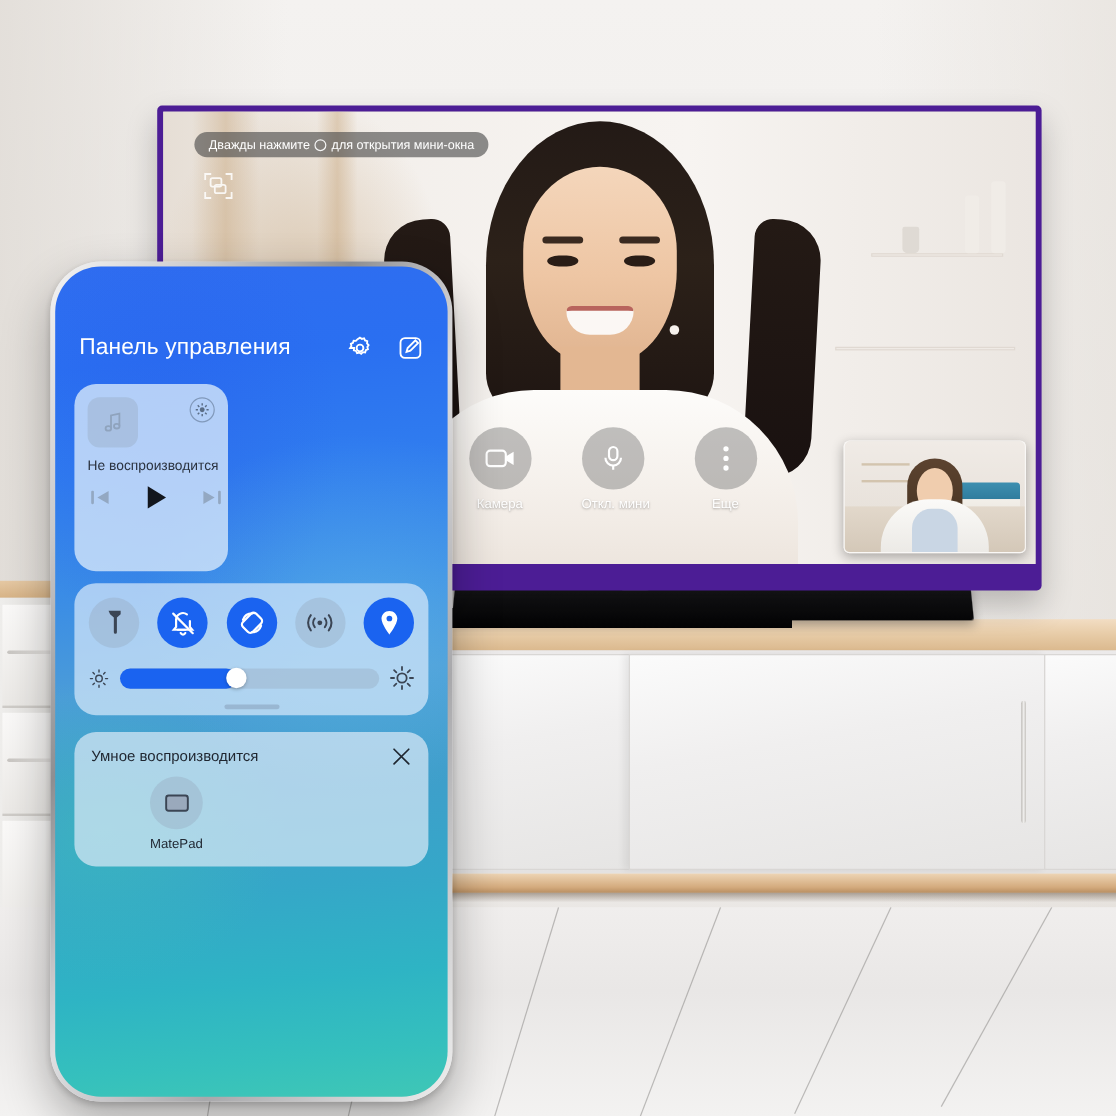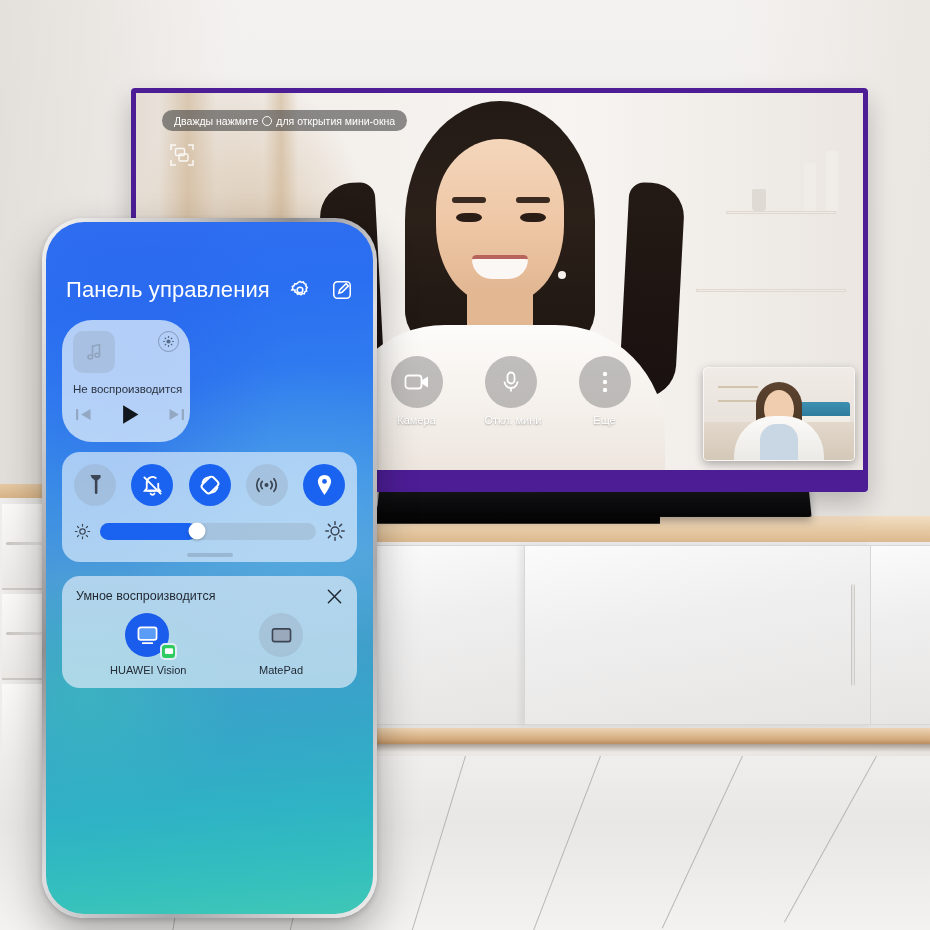--- a/index.html
+++ b/index.html
@@ -299,27 +299,27 @@
       radial-gradient(ellipse 260px 210px at 78% 42%, rgba(120,210,240,.30), rgba(120,210,240,0) 72%),
       radial-gradient(ellipse 200px 260px at 30% 20%, rgba(40,90,235,.35), rgba(40,90,235,0) 70%);
   }
   .screen { position: relative; z-index: 2; padding: 0 16px; }
 
   
   .cp-header {
     display: flex; align-items: center; height: 60px;
     padding: 0 4px; margin-top: 38px;
   }
-  .cp-title { color: #fff; font-size: 22px; letter-spacing: .1px; }
+  .cp-title { color: #fff; font-size: 19px; letter-spacing: .1px; }
   .cp-icons { margin-left: auto; display: flex; gap: 20px; align-items: center; }
 
   
   .top-row { display: flex; gap: 10px; }
   .media-card {
-    width: 128px; height: 122px; border-radius: 30px;
+    width: 128px; height: 156px; border-radius: 18px;
     background: rgba(214,231,250,.80);
     padding: 11px 3px 9px 11px; position: relative;
   }
   .album-art {
     width: 42px; height: 42px; border-radius: 10px;
     background: rgba(150,168,190,.38);
     display: flex; align-items: center; justify-content: center;
   }
   .media-cast {
     position: absolute; right: 11px; top: 11px;
@@ -678,34 +678,20 @@
         <div class="smart-card">
           <div class="smart-title">Умное воспроизводится</div>
           <span class="smart-close">
             <svg width="17" height="17" viewBox="0 0 18 18" fill="none" stroke="#1f2630" stroke-width="1.5" stroke-linecap="round">
               <path d="M2.5 2.5l13 13M15.5 2.5l-13 13"></path>
             </svg>
           </span>
 
           <div class="devices">
 
-            <div class="device">
-              <div class="dev-circle on">
-                <svg width="25" height="21" viewBox="0 0 26 22" fill="none" stroke="#fff" stroke-width="1.8">
-                  <rect x="3.5" y="2.5" width="19" height="13" rx="2.5" fill="#5b9cf7" stroke="#fff"></rect>
-                  <path d="M8 19h10" stroke-linecap="round"></path>
-                </svg>
-                <span class="dev-badge">
-                  <svg width="10" height="9" viewBox="0 0 12 11" fill="#fff">
-                    <rect x="1" y="1.5" width="10" height="7" rx="1.6"></rect>
-                  </svg>
-                </span>
-              </div>
-              <div class="dev-label">HUAWEI Vision</div>
-            </div>
 
             <div class="device">
               <div class="dev-circle off">
                 <svg width="23" height="19" viewBox="0 0 24 20" fill="none" stroke="#3b4554" stroke-width="1.7">
                   <rect x="2.5" y="3" width="19" height="13.5" rx="2.2" fill="#9aa9bc" stroke="#3b4554"></rect>
                 </svg>
               </div>
               <div class="dev-label">MatePad</div>
             </div>
 

